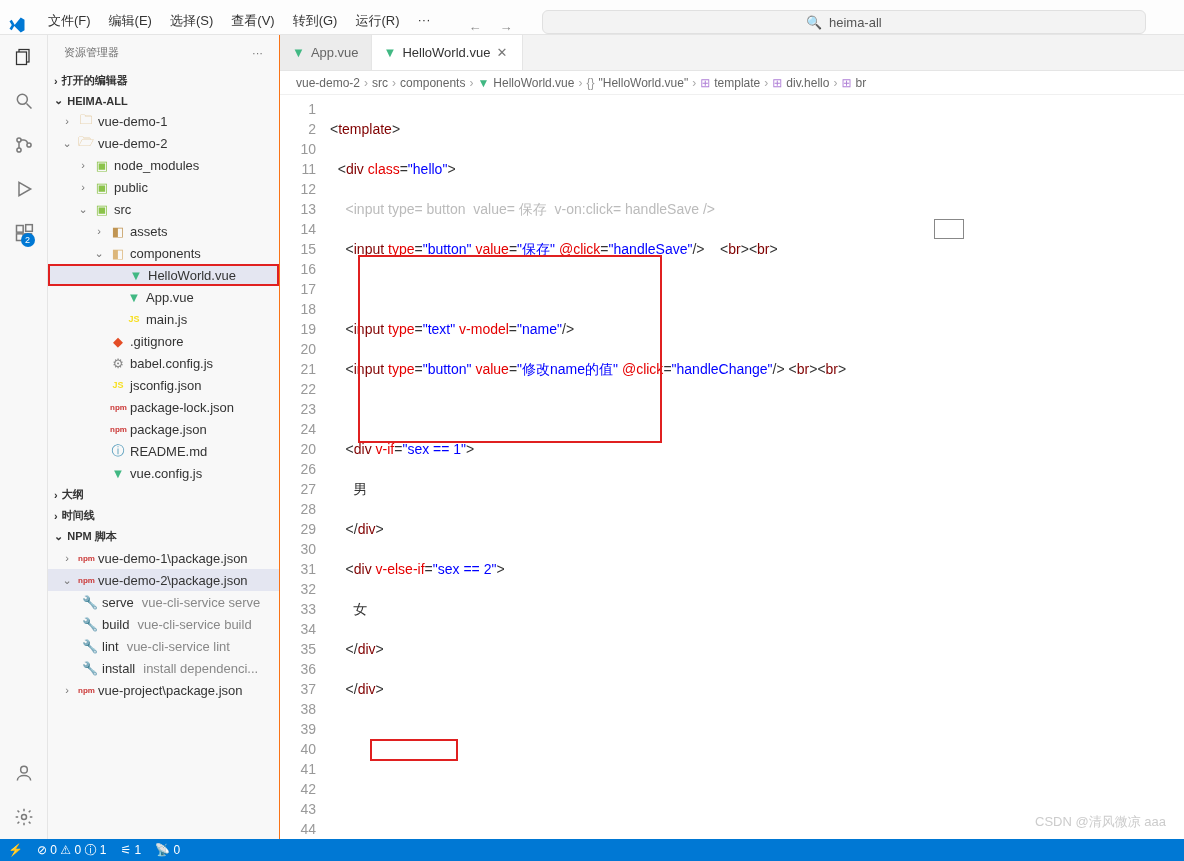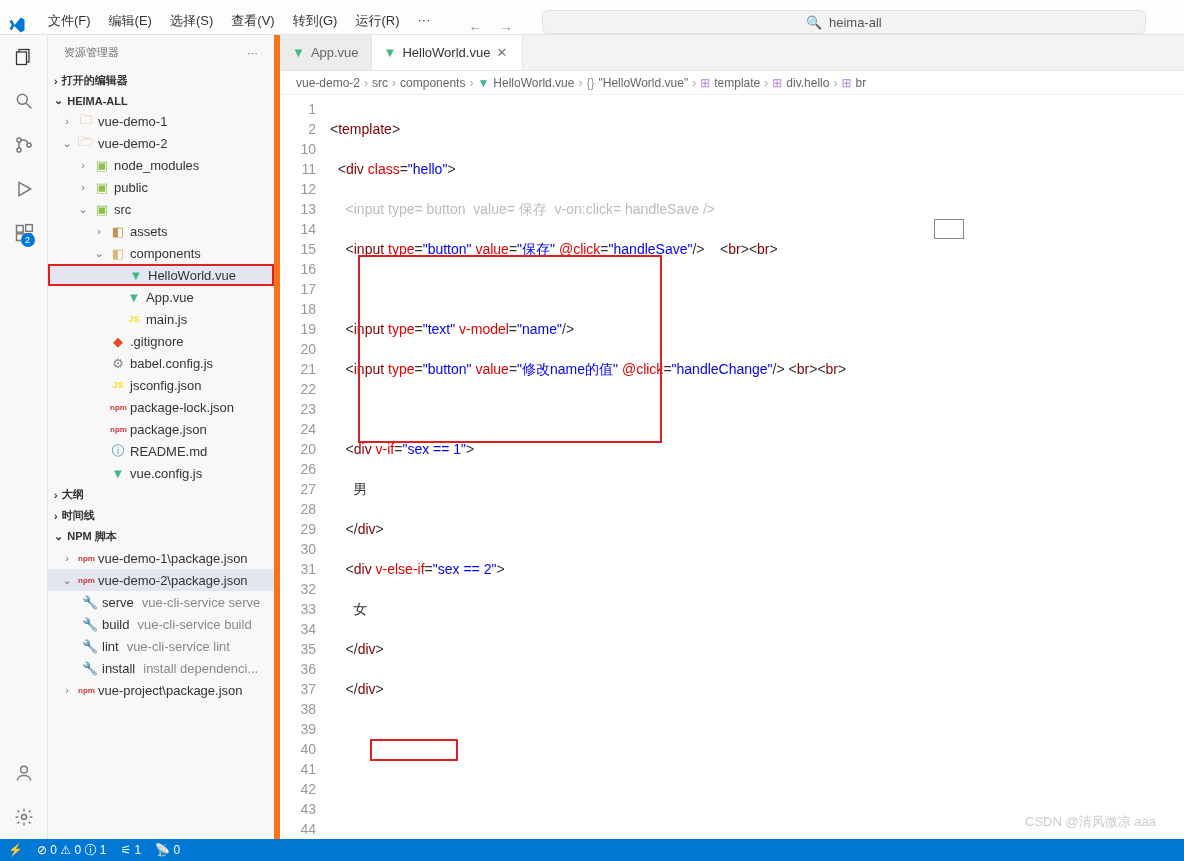--- a/index.html
+++ b/index.html
@@ -13,21 +13,21 @@
 .titlebar .search { flex: 1; max-width: 620px; margin-left: 30px; margin-right: 30px; background: #f3f3f3; border: 1px solid #e0e0e0; border-radius: 6px; height: 24px; display: flex; align-items: center; justify-content: center; color: #555; gap: 6px; }
 
 .main-area { flex: 1; display: flex; min-height: 0; }
 
 .activity-bar { width: 48px; background: #f8f8f8; border-right: 1px solid #e5e5e5; display: flex; flex-direction: column; align-items: center; padding-top: 10px; gap: 20px; color: #7a7a7a; position: relative; }
 .activity-bar .icon { width: 24px; height: 24px; display: flex; align-items: center; justify-content: center; cursor: pointer; border-left: 2px solid transparent; padding-left: 10px; margin-left: -12px; width: 46px; }
 .activity-bar .icon.active { border-left-color: #0078d4; color: #333; }
 .activity-bar .spacer { flex: 1; }
 .activity-bar .badge { position: absolute; background: #0078d4; color: #fff; border-radius: 50%; width: 14px; height: 14px; font-size: 9px; display: flex; align-items: center; justify-content: center; }
 
-.sidebar { width: 232px; background: #f8f8f8; border-right: 6px solid #f97316; display: flex; flex-direction: column; overflow: hidden; }
+.sidebar { width: 232px; background: #f8f8f8; border-right: 1px solid #f97316; display: flex; flex-direction: column; overflow: hidden; }
 .sidebar-header { height: 35px; display: flex; align-items: center; justify-content: space-between; padding: 0 16px; font-size: 11px; color: #6f6f6f; }
 .sidebar .section-h { display: flex; align-items: center; gap: 4px; padding: 3px 6px; font-size: 11px; font-weight: bold; cursor: pointer; }
 .sidebar .tree { overflow-y: auto; flex-shrink: 0; }
 .sidebar .tree-item { display: flex; align-items: center; gap: 4px; height: 22px; cursor: pointer; white-space: nowrap; }
 .sidebar .tree-item.selected { background: #e4e6f1; }
 .sidebar .tree-item .chev { width: 14px; text-align: center; color: #777; font-size: 11px; }
 .sidebar .tree-item .ficon { width: 16px; text-align: center; }
 .red-box { border: 2px solid #e02020; }
 
 .npm-scripts { display: flex; flex-direction: column; }
@@ -50,21 +50,21 @@
 .t-tag { color: #800000; }
 .t-attr { color: #e50000; }
 .t-str { color: #0000ff; }
 .t-sym { color: #333; }
 .t-text { color: #333; }
 .code-red-box { position: absolute; border: 2px solid #e02020; pointer-events: none; }
 .cursor-box { position: absolute; border: 1px solid #888; pointer-events: none; }
 
 .statusbar { height: 22px; background: #0078d4; color: #fff; display: flex; align-items: center; padding: 0 8px; font-size: 12px; gap: 14px; }
 .statusbar .sep { flex: 1; }
-.watermark { position: absolute; right: 28px; bottom: 30px; color: #ccc; font-size: 13px; pointer-events: none; }
+.watermark { position: absolute; right: 18px; bottom: 30px; color: #ccc; font-size: 13px; pointer-events: none; }
 
 svg { overflow: visible; }
 </style>
 </head>
 <body>
 
 <div class="titlebar">
   <svg class="vscode-logo" viewBox="0 0 24 24">
       <path fill="#0078d4" d="M17 2l5 3v14l-5 3-9-9 9-11zM2 7l3-2 4 7-4 7-3-2 3-5-3-5z"></path>
     </svg>

